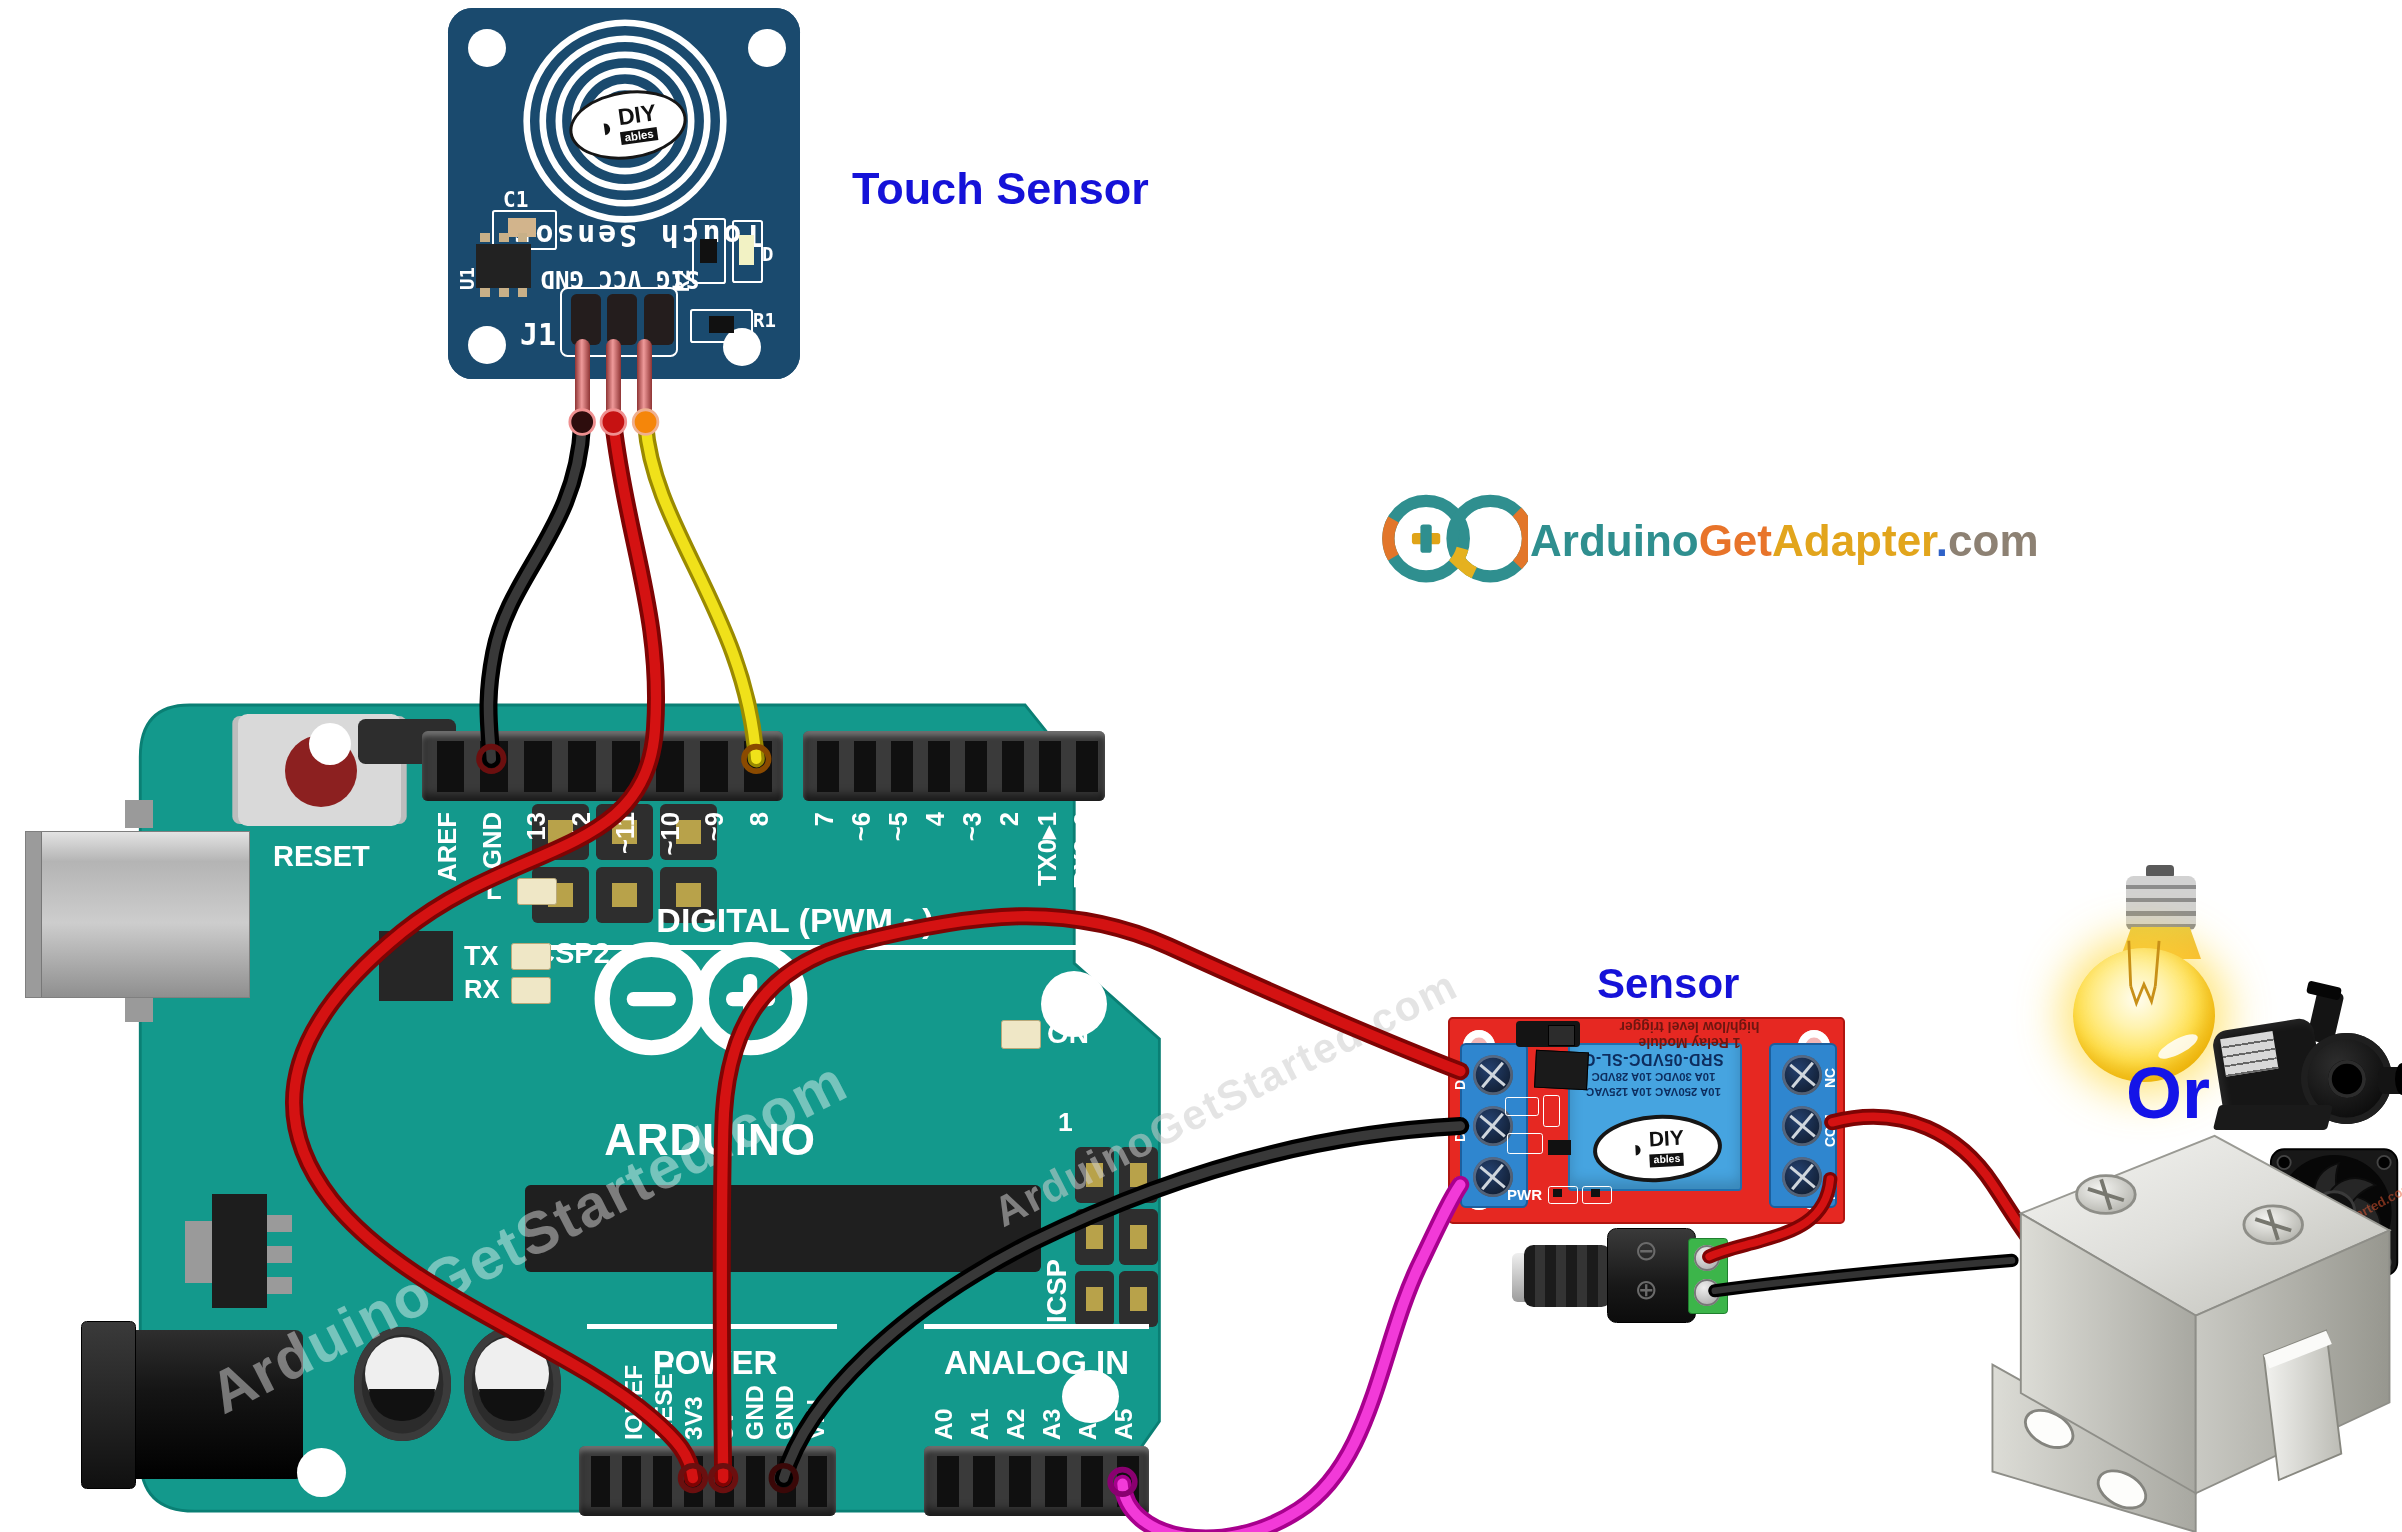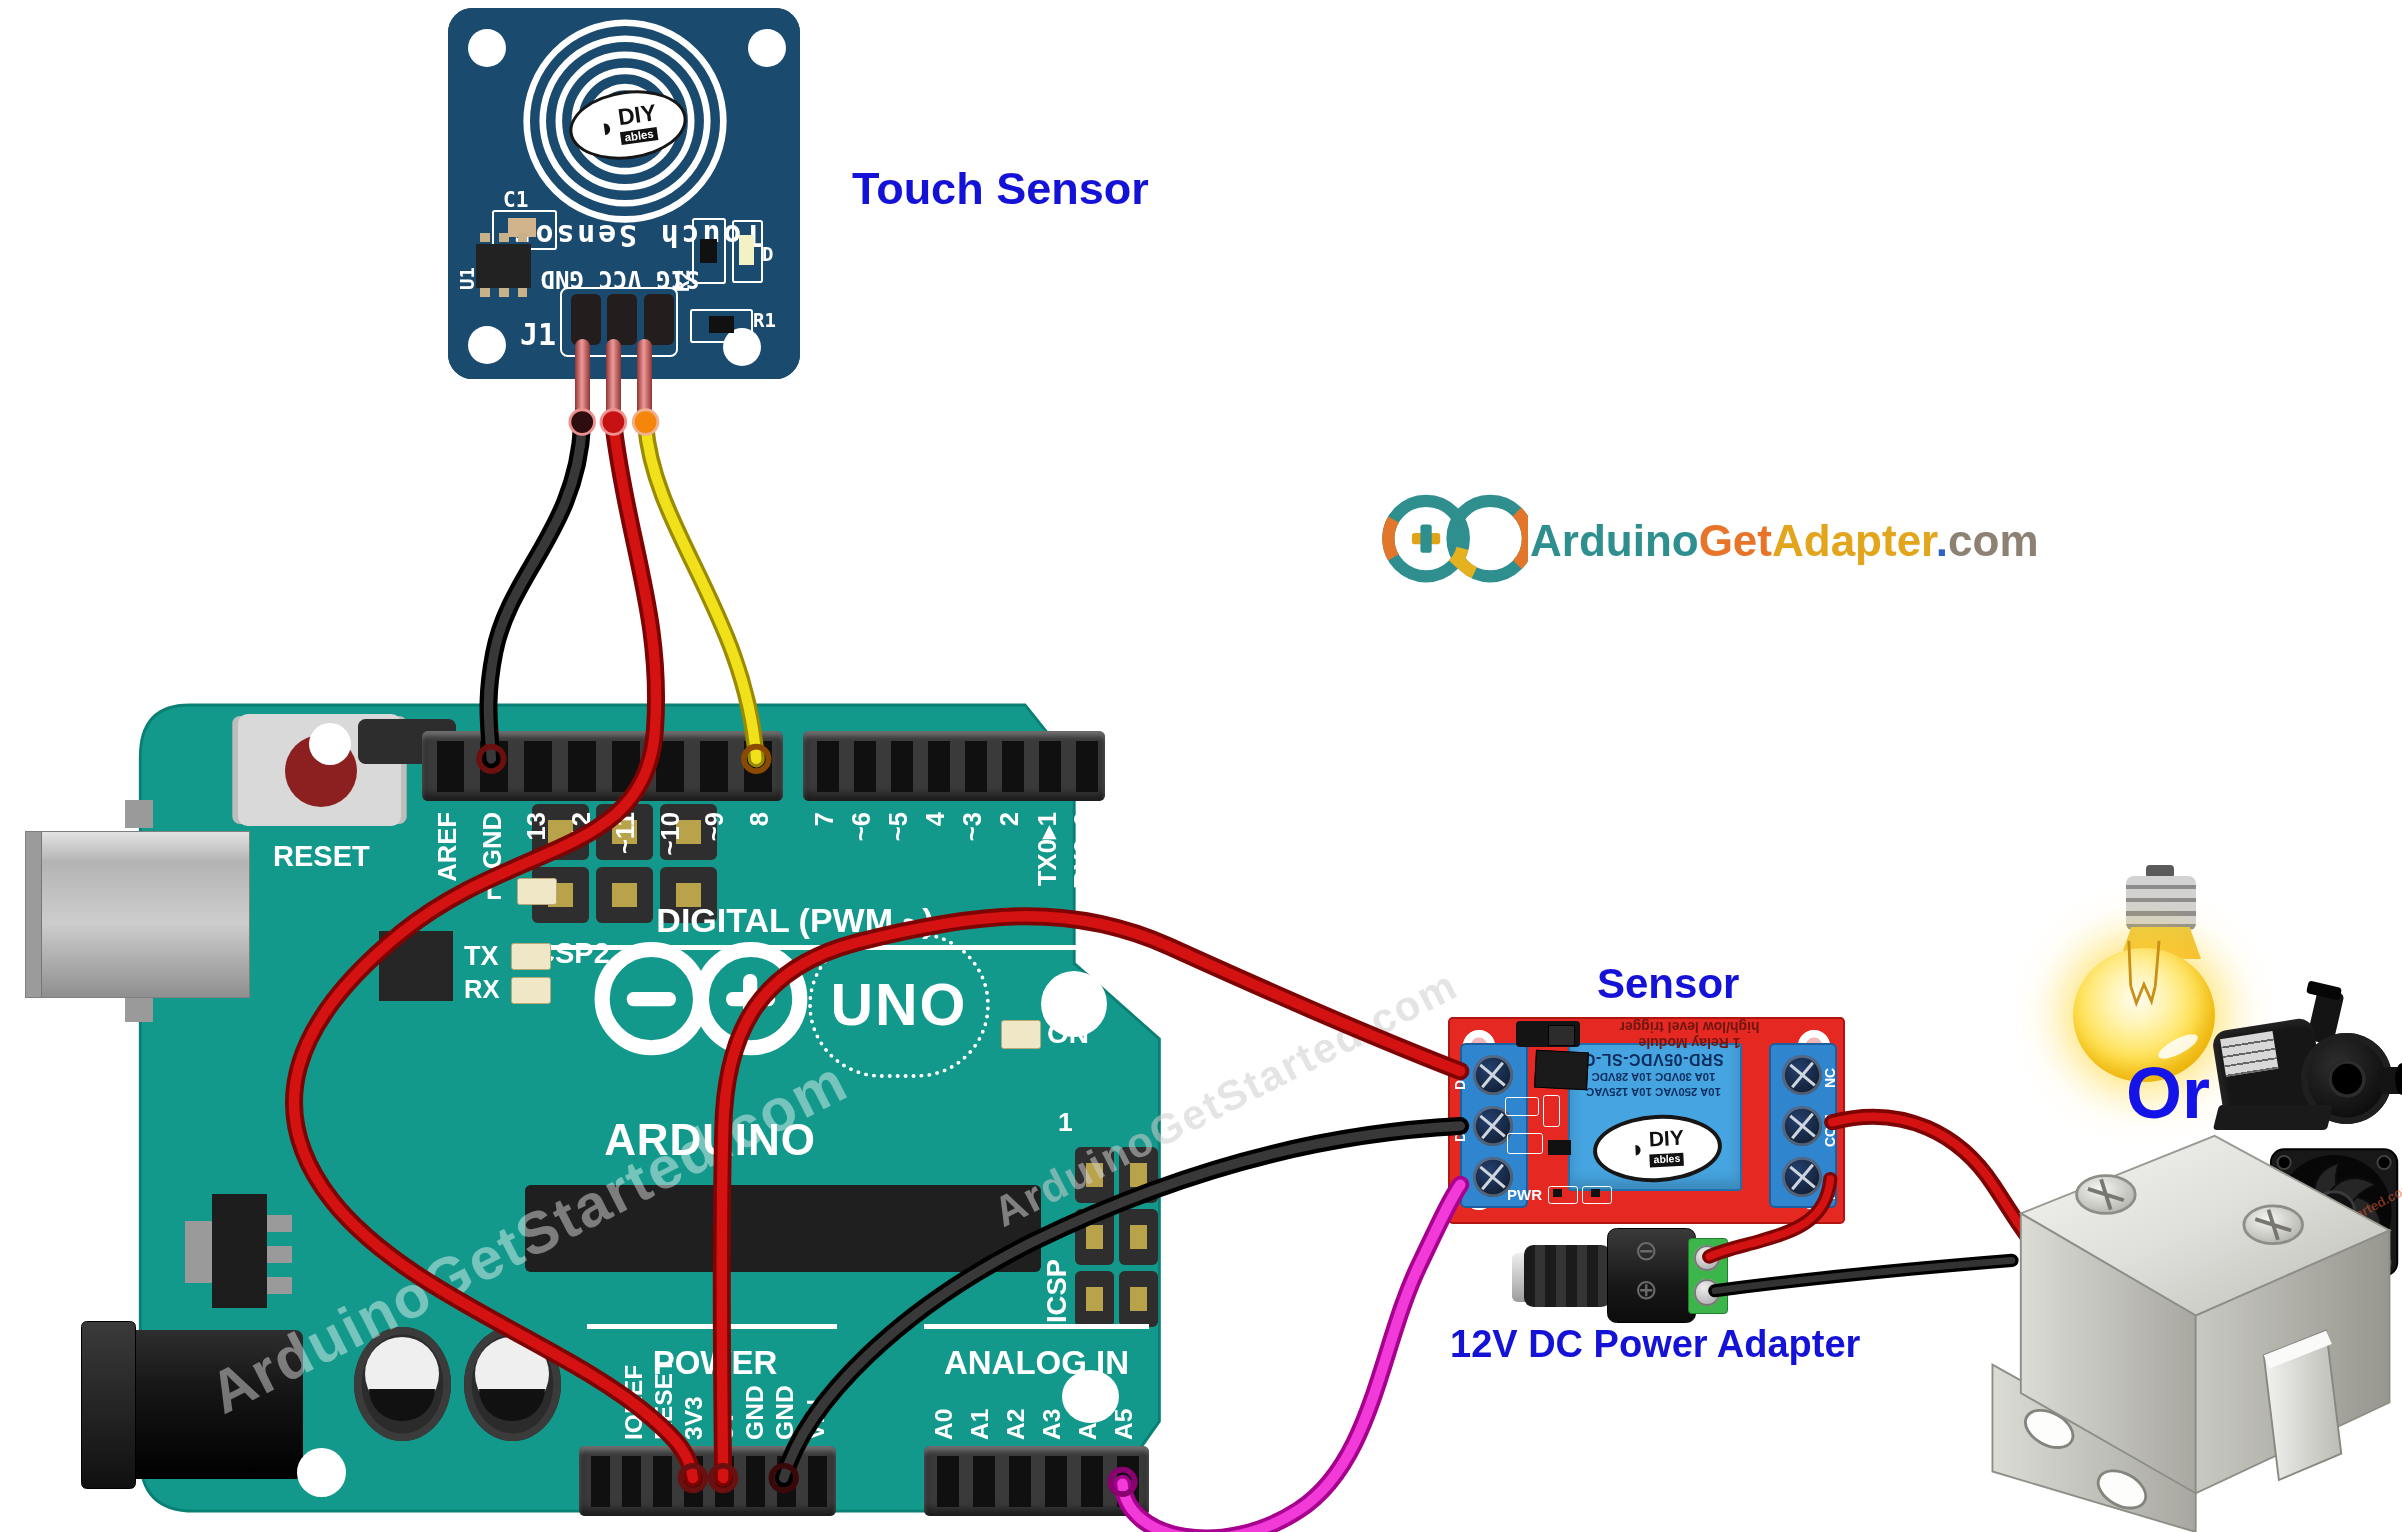--- a/index.html
+++ b/index.html
@@ -182,23 +182,20 @@
   <div class="abs silk" style="left:464px;top:975px;font-size:25.6px;">RX</div>
   <div class="led" style="left:511px;top:977px;width:38px;height:24.6px;"></div>
 
   <svg class="abs" style="left:568px;top:923px" width="265" height="156" viewBox="0 0 280 165">
     <circle cx="88" cy="80" r="52" fill="none" stroke="#fff" stroke-width="16"></circle>
     <circle cx="193" cy="80" r="52" fill="none" stroke="#fff" stroke-width="16"></circle>
     <rect x="62" y="73" width="52" height="15" rx="7" fill="#fff"></rect>
     <rect x="167" y="73" width="52" height="15" rx="7" fill="#fff"></rect>
     <rect x="185" y="54" width="15" height="52" rx="7" fill="#fff"></rect>
   </svg>
-  <div class="abs" style="left:808px;top:932px;width:174px;height:138px;border:4.7px dotted #fff;border-radius:74px;display:flex;align-items:center;justify-content:center;">
-    <span class="silk" style="font-size:59px;letter-spacing:1.9px;">UNO</span>
-  </div>
   <div class="abs silk" style="left:587px;top:1115px;width:246px;text-align:center;font-size:44px;letter-spacing:0.9px;">ARDUINO</div>
   <div class="led" style="left:1001px;top:1020px;width:38px;height:26.5px;"></div>
   <div class="abs silk" style="left:1047px;top:1018px;font-size:28px;">ON</div>
   <div class="hole" style="left:1041px;top:971px;width:66px;height:66px;"></div>
 
   <div class="abs silk" style="left:1058px;top:1107px;font-size:26.5px;">1</div>
   <div class="ics" style="left:1075px;top:1147px;width:83px;height:180px;grid-template-columns:repeat(2,1fr);gap:5.7px;">
     <div></div>
       <div></div>
       <div></div>
@@ -444,17 +441,16 @@
     <ellipse cx="135" cy="82" rx="31" ry="20" fill="url(#mScrew)" stroke="#8e8e88" stroke-width="3"></ellipse>
     <path d="M116 76 L154 88 M130 66 L140 98" stroke="#77776f" stroke-width="4"></path>
     <ellipse cx="312" cy="114" rx="31" ry="20" fill="url(#mScrew)" stroke="#8e8e88" stroke-width="3"></ellipse>
     <path d="M293 108 L331 120 M307 98 L317 130" stroke="#77776f" stroke-width="4"></path>
     <polygon points="302,252 368,226 384,356 318,384" fill="url(#mBolt)" stroke="#888880" stroke-width="2"></polygon>
     <polygon points="302,252 368,226 374,240 308,266" fill="#fafaf8"></polygon>
   </svg>
 
   <div class="bluelabel" style="left:852px;top:163px;font-size:45px;">Touch Sensor</div>
   <div class="bluelabel" style="left:1597px;top:960px;font-size:42px;">Sensor</div>
-  <div class="bluelabel" style="left:1450px;top:1323px;font-size:38px;">12V DC Power Adapter</div>
   <div class="bluelabel" style="left:2126px;top:1052px;font-size:72px;color:#1414e8;">Or</div>
 
 </div>
 
 
 </body></html>

